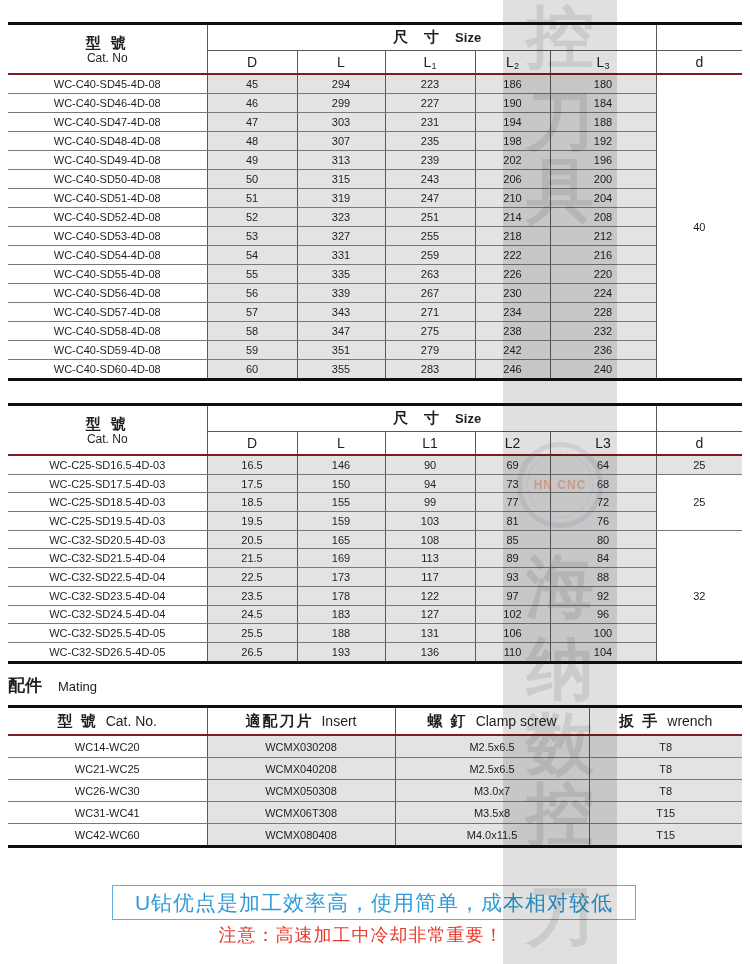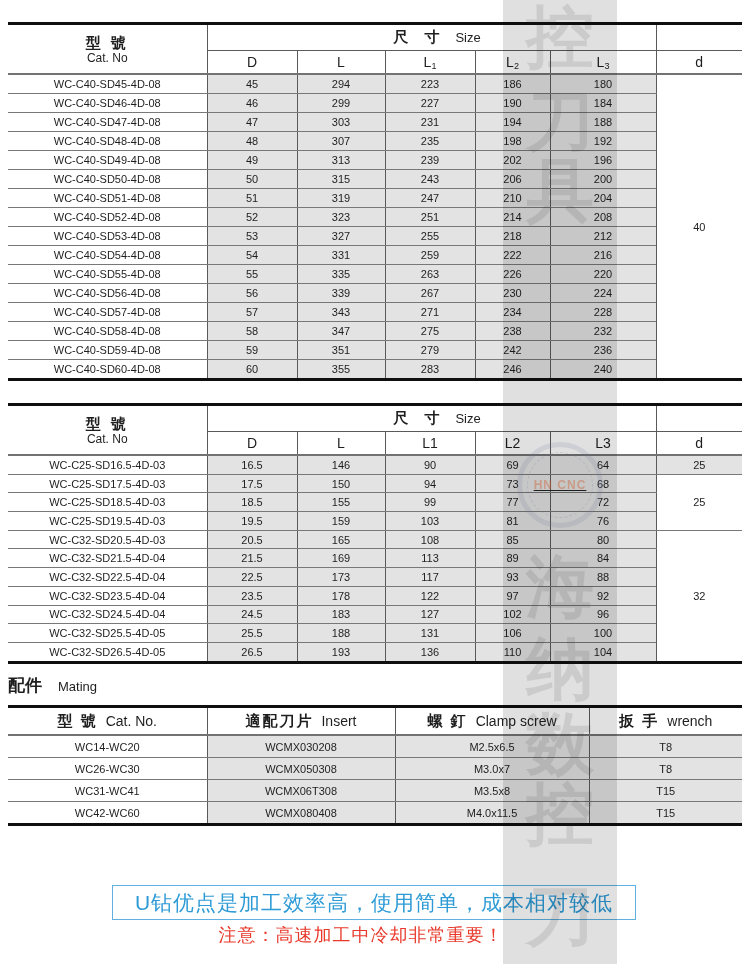--- a/index.html
+++ b/index.html
@@ -7,28 +7,28 @@
         font-family:"Liberation Sans","DejaVu Sans",sans-serif;color:#1e1e1e;}
 
   
   table.tbl{border-collapse:collapse;table-layout:fixed;width:734px;position:absolute;left:8px;
             border-top:3px solid #0f0f0f;border-bottom:3px solid #0f0f0f;background:#fff;}
   .tbl th,.tbl td{border-left:1px solid #5a5a5a;border-right:1px solid #5a5a5a;
                   border-top:1px solid #787878;border-bottom:1px solid #787878;
                   padding:0;text-align:center;vertical-align:middle;font-weight:normal;}
   .tbl tr>*:first-child{border-left:none;}
   .tbl tr>*:last-child{border-right:none;}
-  .tbl tbody tr:first-child td{border-top:2px solid #737373;}
+  .tbl tbody tr:first-child td{border-top:2px solid #7f1d1d;}
 
   .h1 th{height:25px;border-bottom:1px solid #5a5a5a;background:#fff;}
   .h2 th{height:22px;font-size:14px;background:#fff;}
   th.cath .zh{font-size:15px;font-weight:bold;letter-spacing:3px;line-height:17px;}
   th.cath .en{font-size:12px;font-weight:normal;line-height:14px;}
   th.sizeh .zh{font-size:15px;font-weight:bold;letter-spacing:6px;margin-left:11px;}
-  th.sizeh .en{font-size:13px;font-weight:normal;margin-left:10px;letter-spacing:0;}
+  th.sizeh .en{font-size:13px;font-weight:bold;margin-left:10px;letter-spacing:0;}
   sub{font-size:9px;vertical-align:-2px;}
 
   td.num{background:#e3e3e3;font-size:11px;}
   td.catcell{background:#fff;font-size:11px;}
   td.dcell{background:#fff;font-size:11px;}
   td.dcell.shaded{background:#e3e3e3;}
   .t1 tbody td{height:18px;}
   .t2 tbody td{height:17.7px;}
   .t3 tbody td{height:21px;}
 
@@ -49,21 +49,21 @@
         font-size:18px;color:#e8392b;letter-spacing:1px;}
 
   
   .wm{position:absolute;left:503px;top:0;width:114px;height:964px;
       background:rgba(0,0,0,0.12);z-index:10;pointer-events:none;}
   .wm .ch{position:absolute;left:0;width:100%;text-align:center;font-size:68px;line-height:1;
           font-weight:bold;color:rgba(40,40,40,0.11);}
   .wm .seal{position:absolute;left:50%;top:442px;transform:translateX(-50%);
             width:86px;height:86px;border-radius:50%;
             border:5px solid rgba(110,120,155,0.16);box-sizing:border-box;
-            display:flex;align-items:center;justify-content:center;text-decoration:underline;}
+            display:flex;align-items:center;justify-content:center;}
   .wm .seal-inner{width:64px;height:64px;border-radius:50%;
             border:1px dashed rgba(110,120,155,0.22);
             display:flex;align-items:center;justify-content:center;}
   .wm .seal-text{font-size:12px;font-weight:bold;color:rgba(205,95,45,0.42);letter-spacing:1px;}
 </style>
 </head>
 <body>
 
 <div class="page">
 
@@ -383,20 +383,26 @@
       </tr>
     </thead>
     <tbody>
         <tr>
           <td class="catcell">WC14-WC20</td>
           <td class="num">WCMX030208</td>
           <td class="num">M2.5x6.5</td>
           <td class="num">T8</td>
         </tr>
         <tr>
+          <td class="catcell">WC21-WC25</td>
+          <td class="num">WCMX040208</td>
+          <td class="num">M2.5x6.5</td>
+          <td class="num">T8</td>
+        </tr>
+        <tr>
           <td class="catcell">WC26-WC30</td>
           <td class="num">WCMX050308</td>
           <td class="num">M3.0x7</td>
           <td class="num">T8</td>
         </tr>
         <tr>
           <td class="catcell">WC31-WC41</td>
           <td class="num">WCMX06T308</td>
           <td class="num">M3.5x8</td>
           <td class="num">T15</td>

